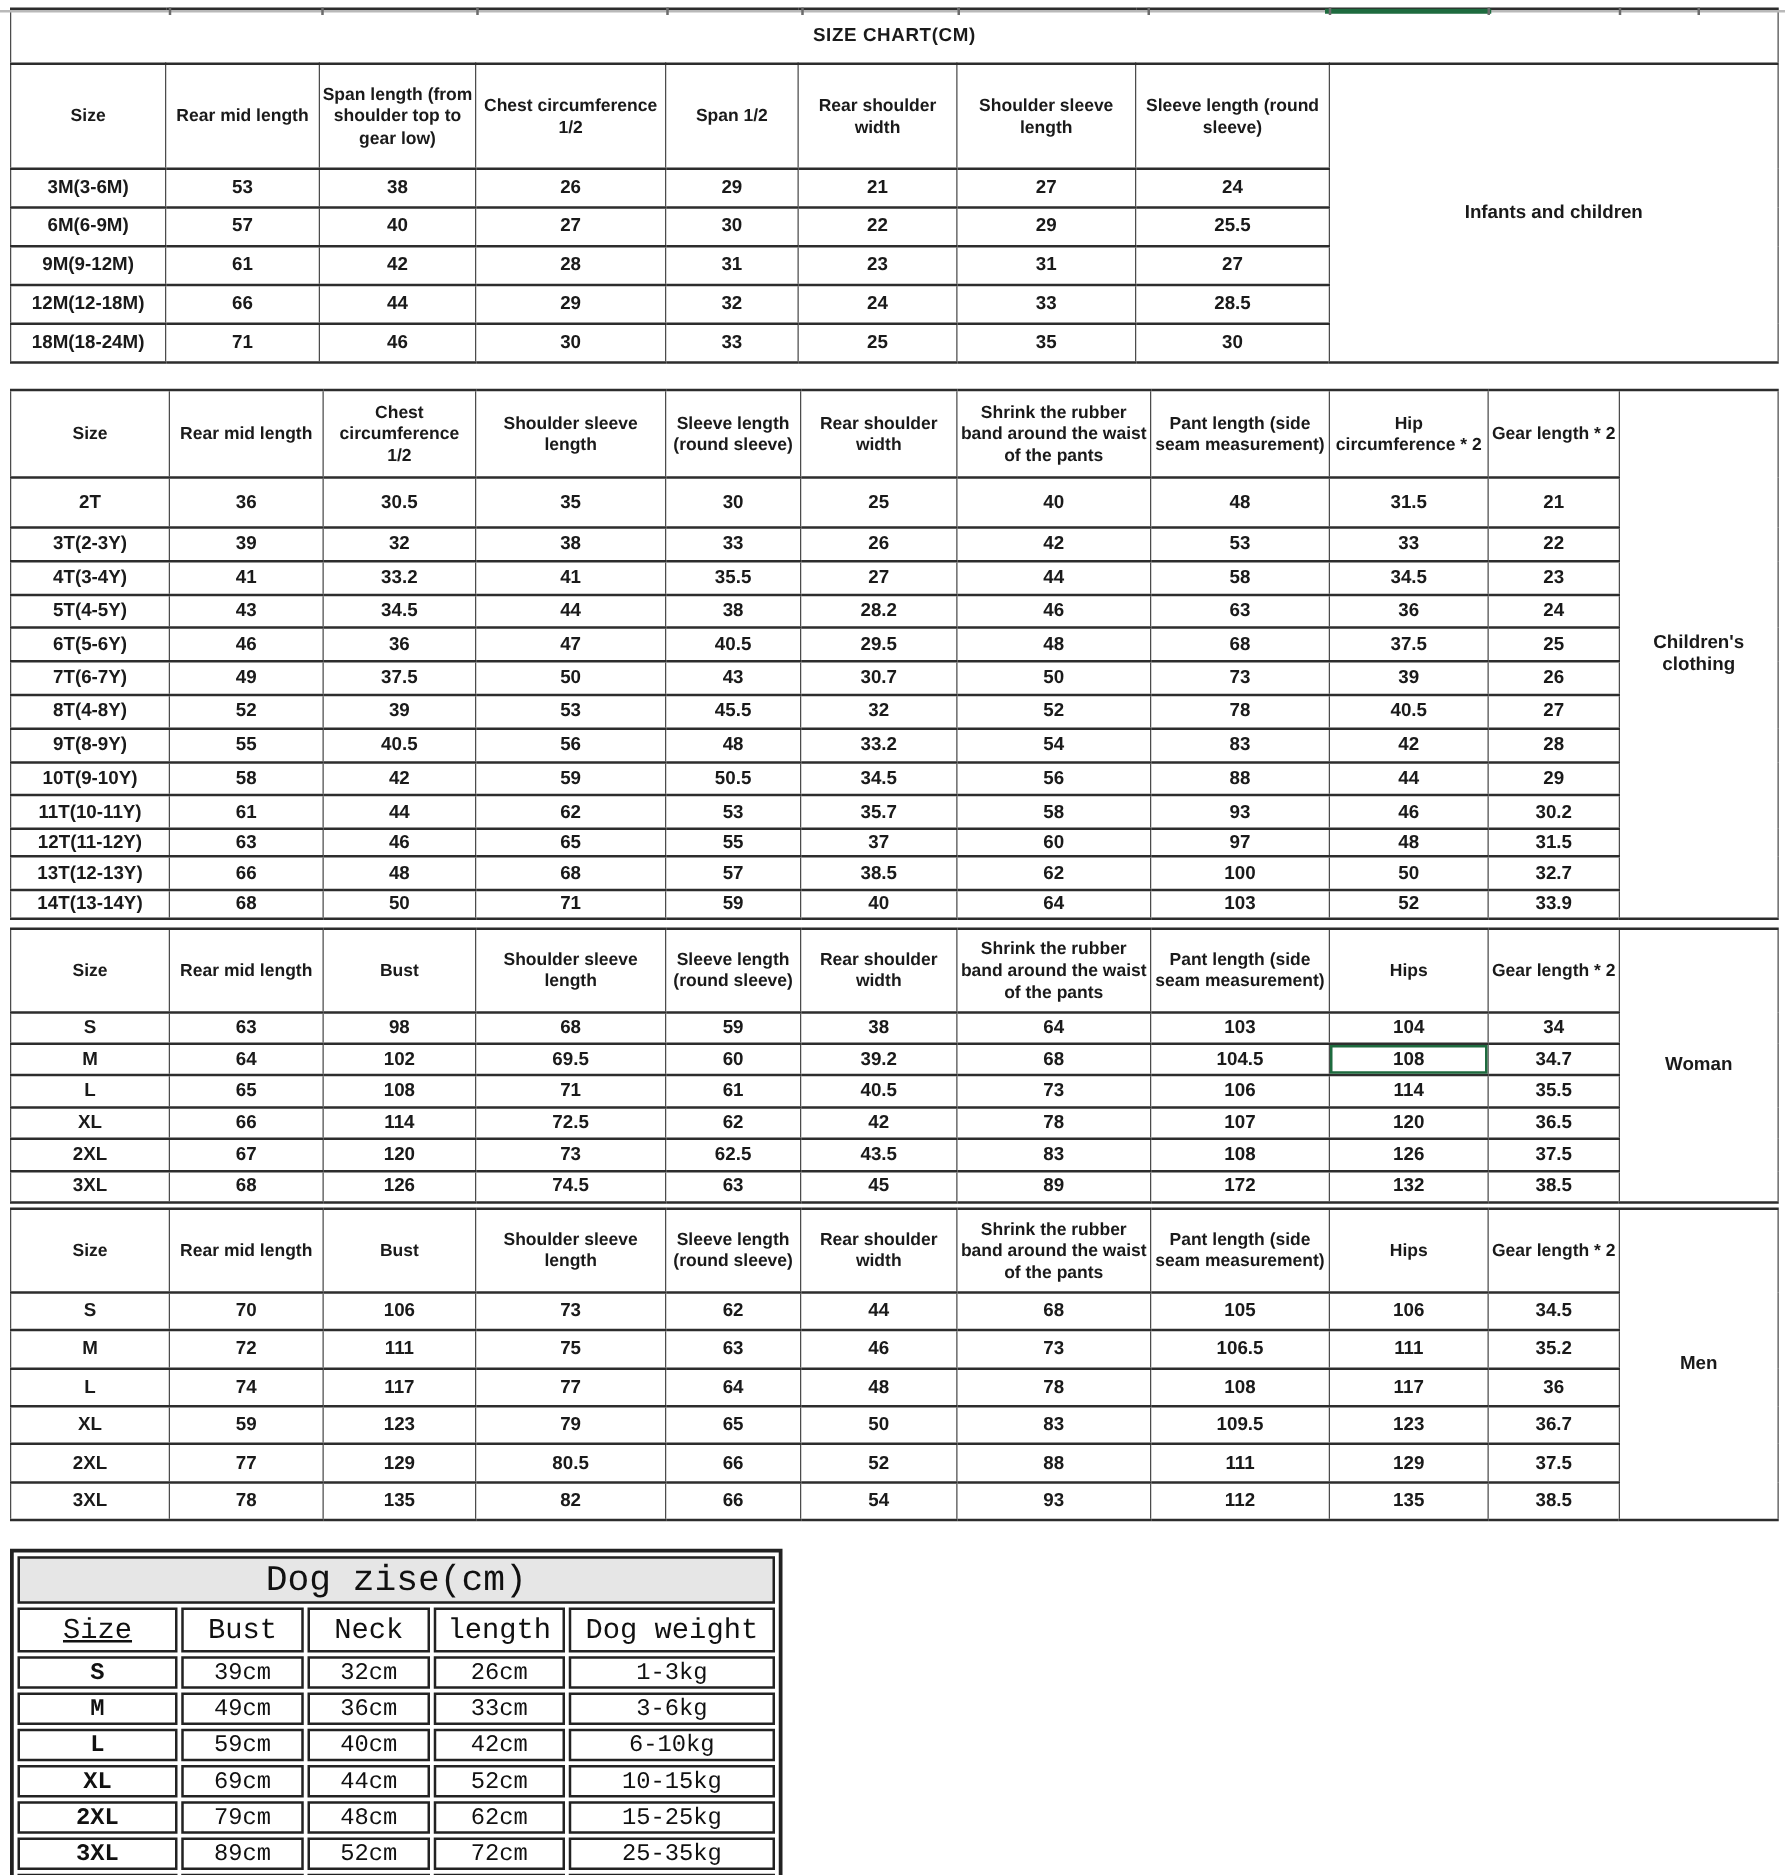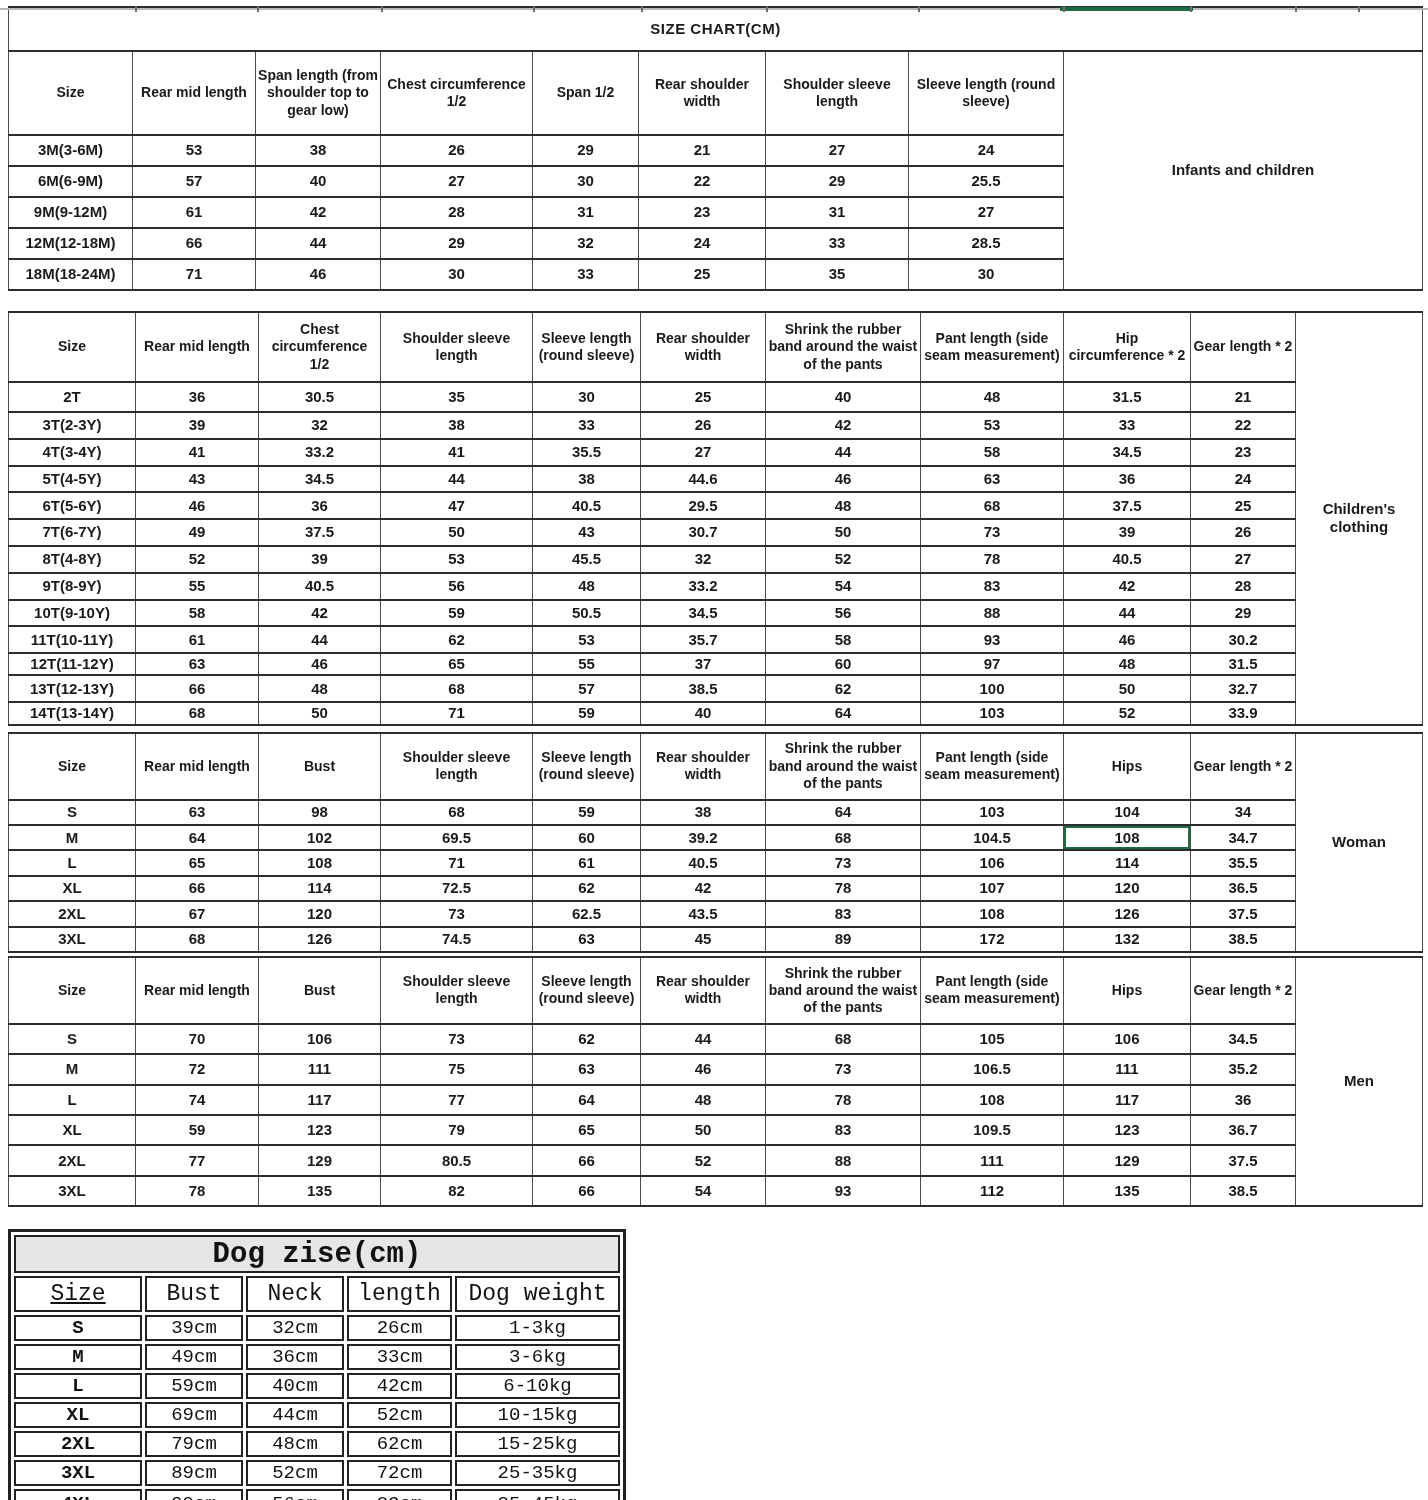--- a/index.html
+++ b/index.html
@@ -29,21 +29,21 @@
   #t-women{margin-top:6px;}
   #t-men{margin-top:3px;}
 
   td.sel{position:relative;box-shadow:inset 0 0 0 2px var(--green-dark,#1e6b3f);}
 
   table.dog{border-collapse:separate;border-spacing:3px;border:3px solid #222;
     margin-left:8px;margin-top:22px;table-layout:fixed;background:#fff;
     font-family:"Liberation Mono","DejaVu Sans Mono",monospace;}
   table.dog td,table.dog th{border:2px solid #222;text-align:center;vertical-align:middle;
     color:#111;padding:0 2px;overflow:hidden;}
-  table.dog .dog-title{background:var(--dog-title-bg,#e6e6e6);font-size:29px;font-weight:bold;height:34px;}
+  table.dog .dog-title{background:var(--dog-title-bg,#e6e6e6);font-size:29px;font-weight:normal;height:34px;}
   table.dog th{font-size:23px;font-weight:normal;height:32px;}
   table.dog td{font-size:19px;height:22px;}
   table.dog td.b{font-weight:bold;}
   table.dog th.u{text-decoration:underline;}
 </style>
 </head>
 <body>
 
 <div class="sheet">
   <div class="top-hairline"></div>
@@ -162,21 +162,21 @@
           <th>Chest circumference 1/2</th>
           <th>Shoulder sleeve length</th>
           <th>Sleeve length (round sleeve)</th>
           <th>Rear shoulder width</th>
           <th>Shrink the rubber band around the waist of the pants</th>
           <th>Pant length (side seam measurement)</th>
           <th>Hip circumference * 2</th>
           <th>Gear length * 2</th>
           <td class="label-cell" rowspan="14">Children's clothing</td>
         </tr>
-        <tr style="height:30px">
+        <tr style="height:40px">
           <td class="c-black">2T</td>
           <td class="c-black">36</td>
           <td class="c-black">30.5</td>
           <td class="c-black">35</td>
           <td class="c-black">30</td>
           <td class="c-black">25</td>
           <td class="c-black">40</td>
           <td class="c-black">48</td>
           <td class="c-black">31.5</td>
           <td class="c-black">21</td>
@@ -204,21 +204,21 @@
           <td class="c-blue">58</td>
           <td class="c-black">34.5</td>
           <td class="c-blue">23</td>
         </tr>
         <tr style="height:26.8px">
           <td class="c-blue">5T(4-5Y)</td>
           <td class="c-blue">43</td>
           <td class="c-blue">34.5</td>
           <td class="c-blue">44</td>
           <td class="c-blue">38</td>
-          <td class="c-blue">44.6</td>
+          <td class="c-blue">28.2</td>
           <td class="c-blue">46</td>
           <td class="c-blue">63</td>
           <td class="c-black">36</td>
           <td class="c-blue">24</td>
         </tr>
         <tr style="height:26.8px">
           <td class="c-blue">6T(5-6Y)</td>
           <td class="c-blue">46</td>
           <td class="c-blue">36</td>
           <td class="c-blue">47</td>

